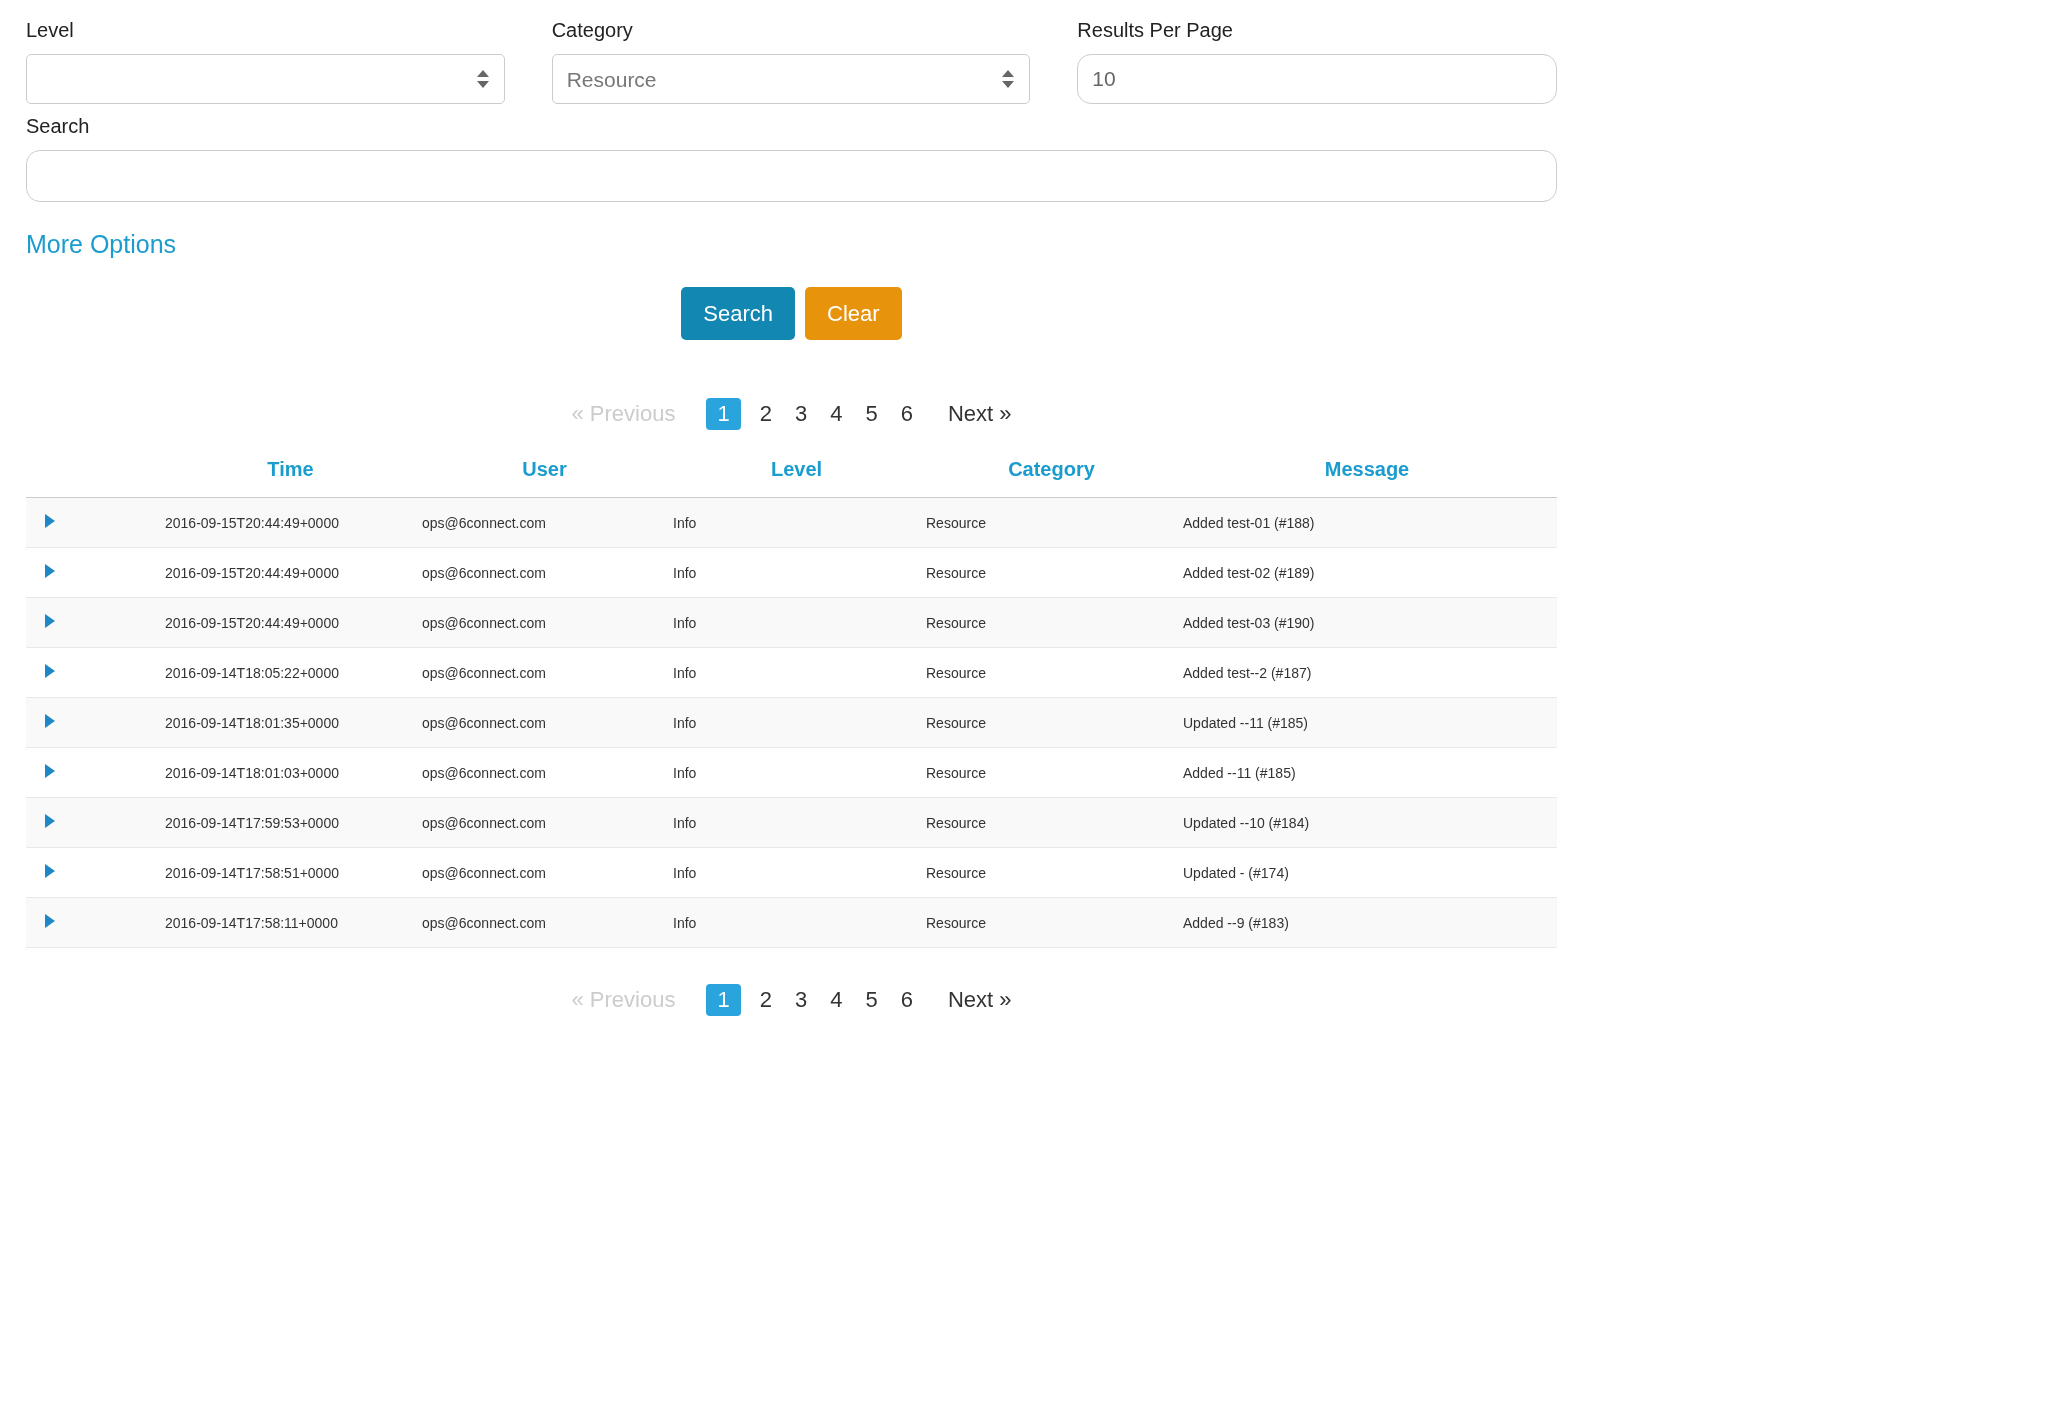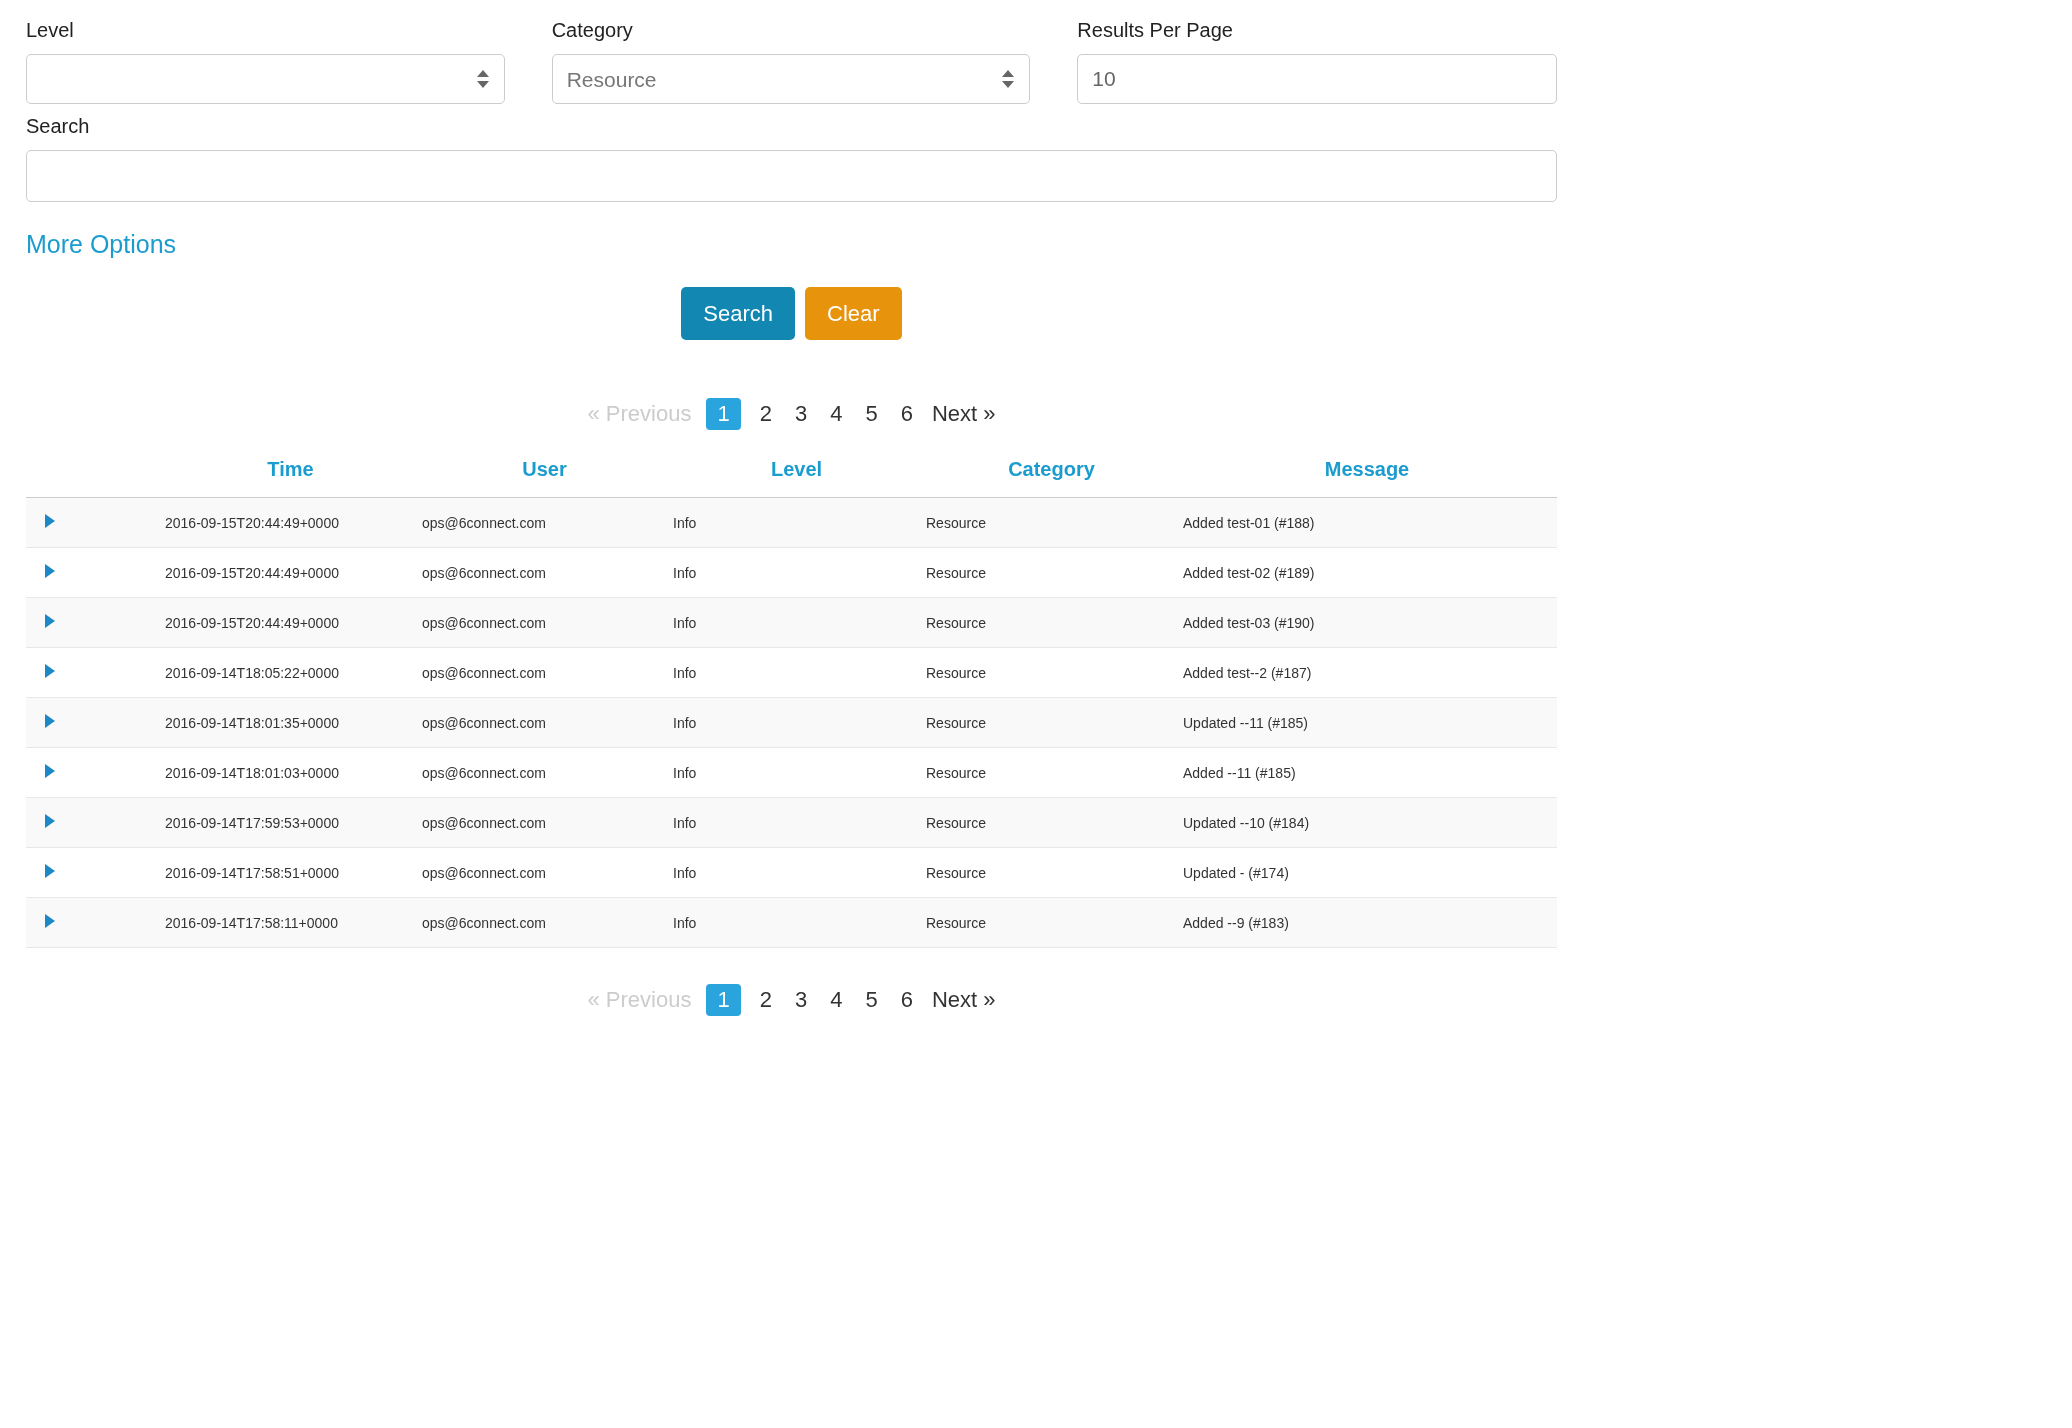--- a/index.html
+++ b/index.html
@@ -22,36 +22,36 @@
   .select-wrap{position:relative;}
   select{width:100%;height:50px;border:1px solid #ccc;border-radius:5px;background:#fff;
     font-size:21px;color:#777;padding:0 44px 0 14px;appearance:none;-webkit-appearance:none;
     font-family:inherit;}
   .spinner{position:absolute;right:16px;top:50%;transform:translateY(-50%);
     display:flex;flex-direction:column;gap:4px;pointer-events:none;}
   .spinner .up{width:0;height:0;border-left:6px solid transparent;border-right:6px solid transparent;
     border-bottom:7px solid #666;}
   .spinner .down{width:0;height:0;border-left:6px solid transparent;border-right:6px solid transparent;
     border-top:7px solid #666;}
-  input.text{width:100%;height:50px;border:1px solid #ccc;border-radius:5px;
+  input.text{width:100%;height:50px;border:1px solid #ccc;border-radius:14px;
     font-size:21px;color:#666;padding:0 14px;font-family:inherit;background:#fff;}
 
   .search-block{margin-top:10px;width:1531px;}
   .search-block input{height:52px;}
 
   .more-options{display:inline-block;margin-top:28px;font-size:25px;color:var(--accent);
     text-decoration:none;cursor:pointer;}
 
   .buttons{margin-top:28px;display:flex;justify-content:center;gap:10px;width:1531px;}
   .btn{font-size:22px;color:#fff;border:none;border-radius:5px;height:53px;padding:0 22px;
     font-family:inherit;cursor:pointer;}
   .btn-search{background:var(--btn-blue);}
   .btn-clear{background:var(--btn-orange);}
 
-  .pagination{display:flex;justify-content:center;align-items:center;gap:15px;
+  .pagination{display:flex;justify-content:center;align-items:center;gap:31px;
     font-size:22px;width:1531px;}
   .pagination.top{margin-top:58px;}
   .pagination.bottom{margin-top:36px;}
   .pagination .prev{color:#ccc;cursor:default;}
   .pagination .pages{display:flex;gap:15px;align-items:center;}
   .page{color:#333;cursor:pointer;padding:3px 4px;}
   .page.active{background:var(--active-page);color:#fff;border-radius:4px;padding:3px 11px;}
   .pagination .next{color:#333;cursor:pointer;}
 
   table.log{margin-top:22px;width:1531px;border-collapse:collapse;table-layout:fixed;}

